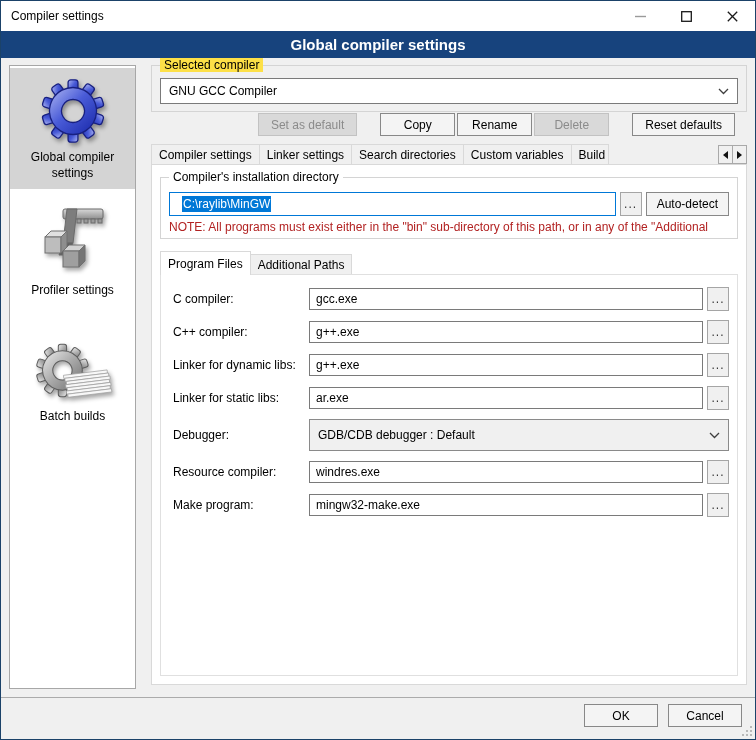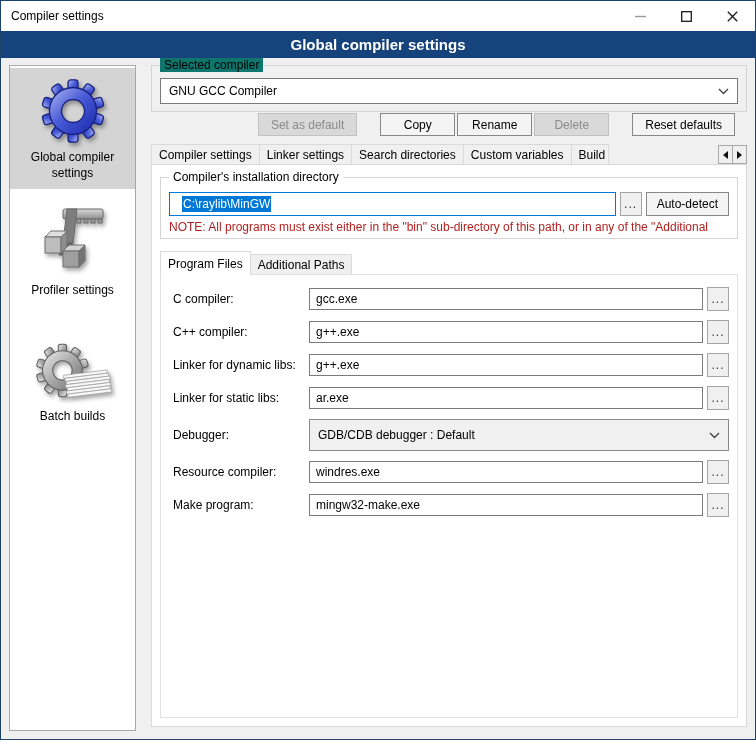--- a/index.html
+++ b/index.html
@@ -34,21 +34,21 @@
     padding:8px 4px 8px; cursor:default; }
   .sb-item.selected { background:#d4d4d4; }
   .sb-item .sb-label { margin-top:4px; line-height:1.3; }
   .sb-item + .sb-item { margin-top:6px;text-align:right; }
   .sb-item:nth-child(3) { margin-top:28px; }
   .icon-shadow { filter:drop-shadow(2px 3px 2px rgba(0,0,0,0.35)); }
 
   
   .group { border:1px solid #d4d4d4; position:relative; }
   .group > .group-label { position:absolute; top:-8px; left:8px; padding:0 4px; }
-  .group.on-gray  > .group-label { background:#0f766e; }
+  .group.on-gray  > .group-label { background:#fde047; }
   .group.on-white > .group-label { background:#ffffff; }
 
   .main { flex:1; display:flex; flex-direction:column; min-width:0; }
 
   .grp-compiler { padding:12px 8px 7px; flex:none; }
 
   
   .combo { height:26px; background:#fff; border:1px solid #7a7a7a; display:flex; align-items:center;
     padding:0 8px; position:relative; }
   .combo .chev { margin-left:auto; }
@@ -334,14 +334,26 @@
 
             </div>
           </div>
 
         </div>
       </div>
 
     </div>
   </div>
 
+  <div class="footer">
+    <button class="btn">OK</button>
+    <button class="btn">Cancel</button>
+    <div class="grip">
+        <i></i>
+        <i></i>
+        <i></i>
+        <i></i>
+        <i></i>
+        <i></i>
+      </div>
+  </div>
 
 </div>
 
 </body></html>

